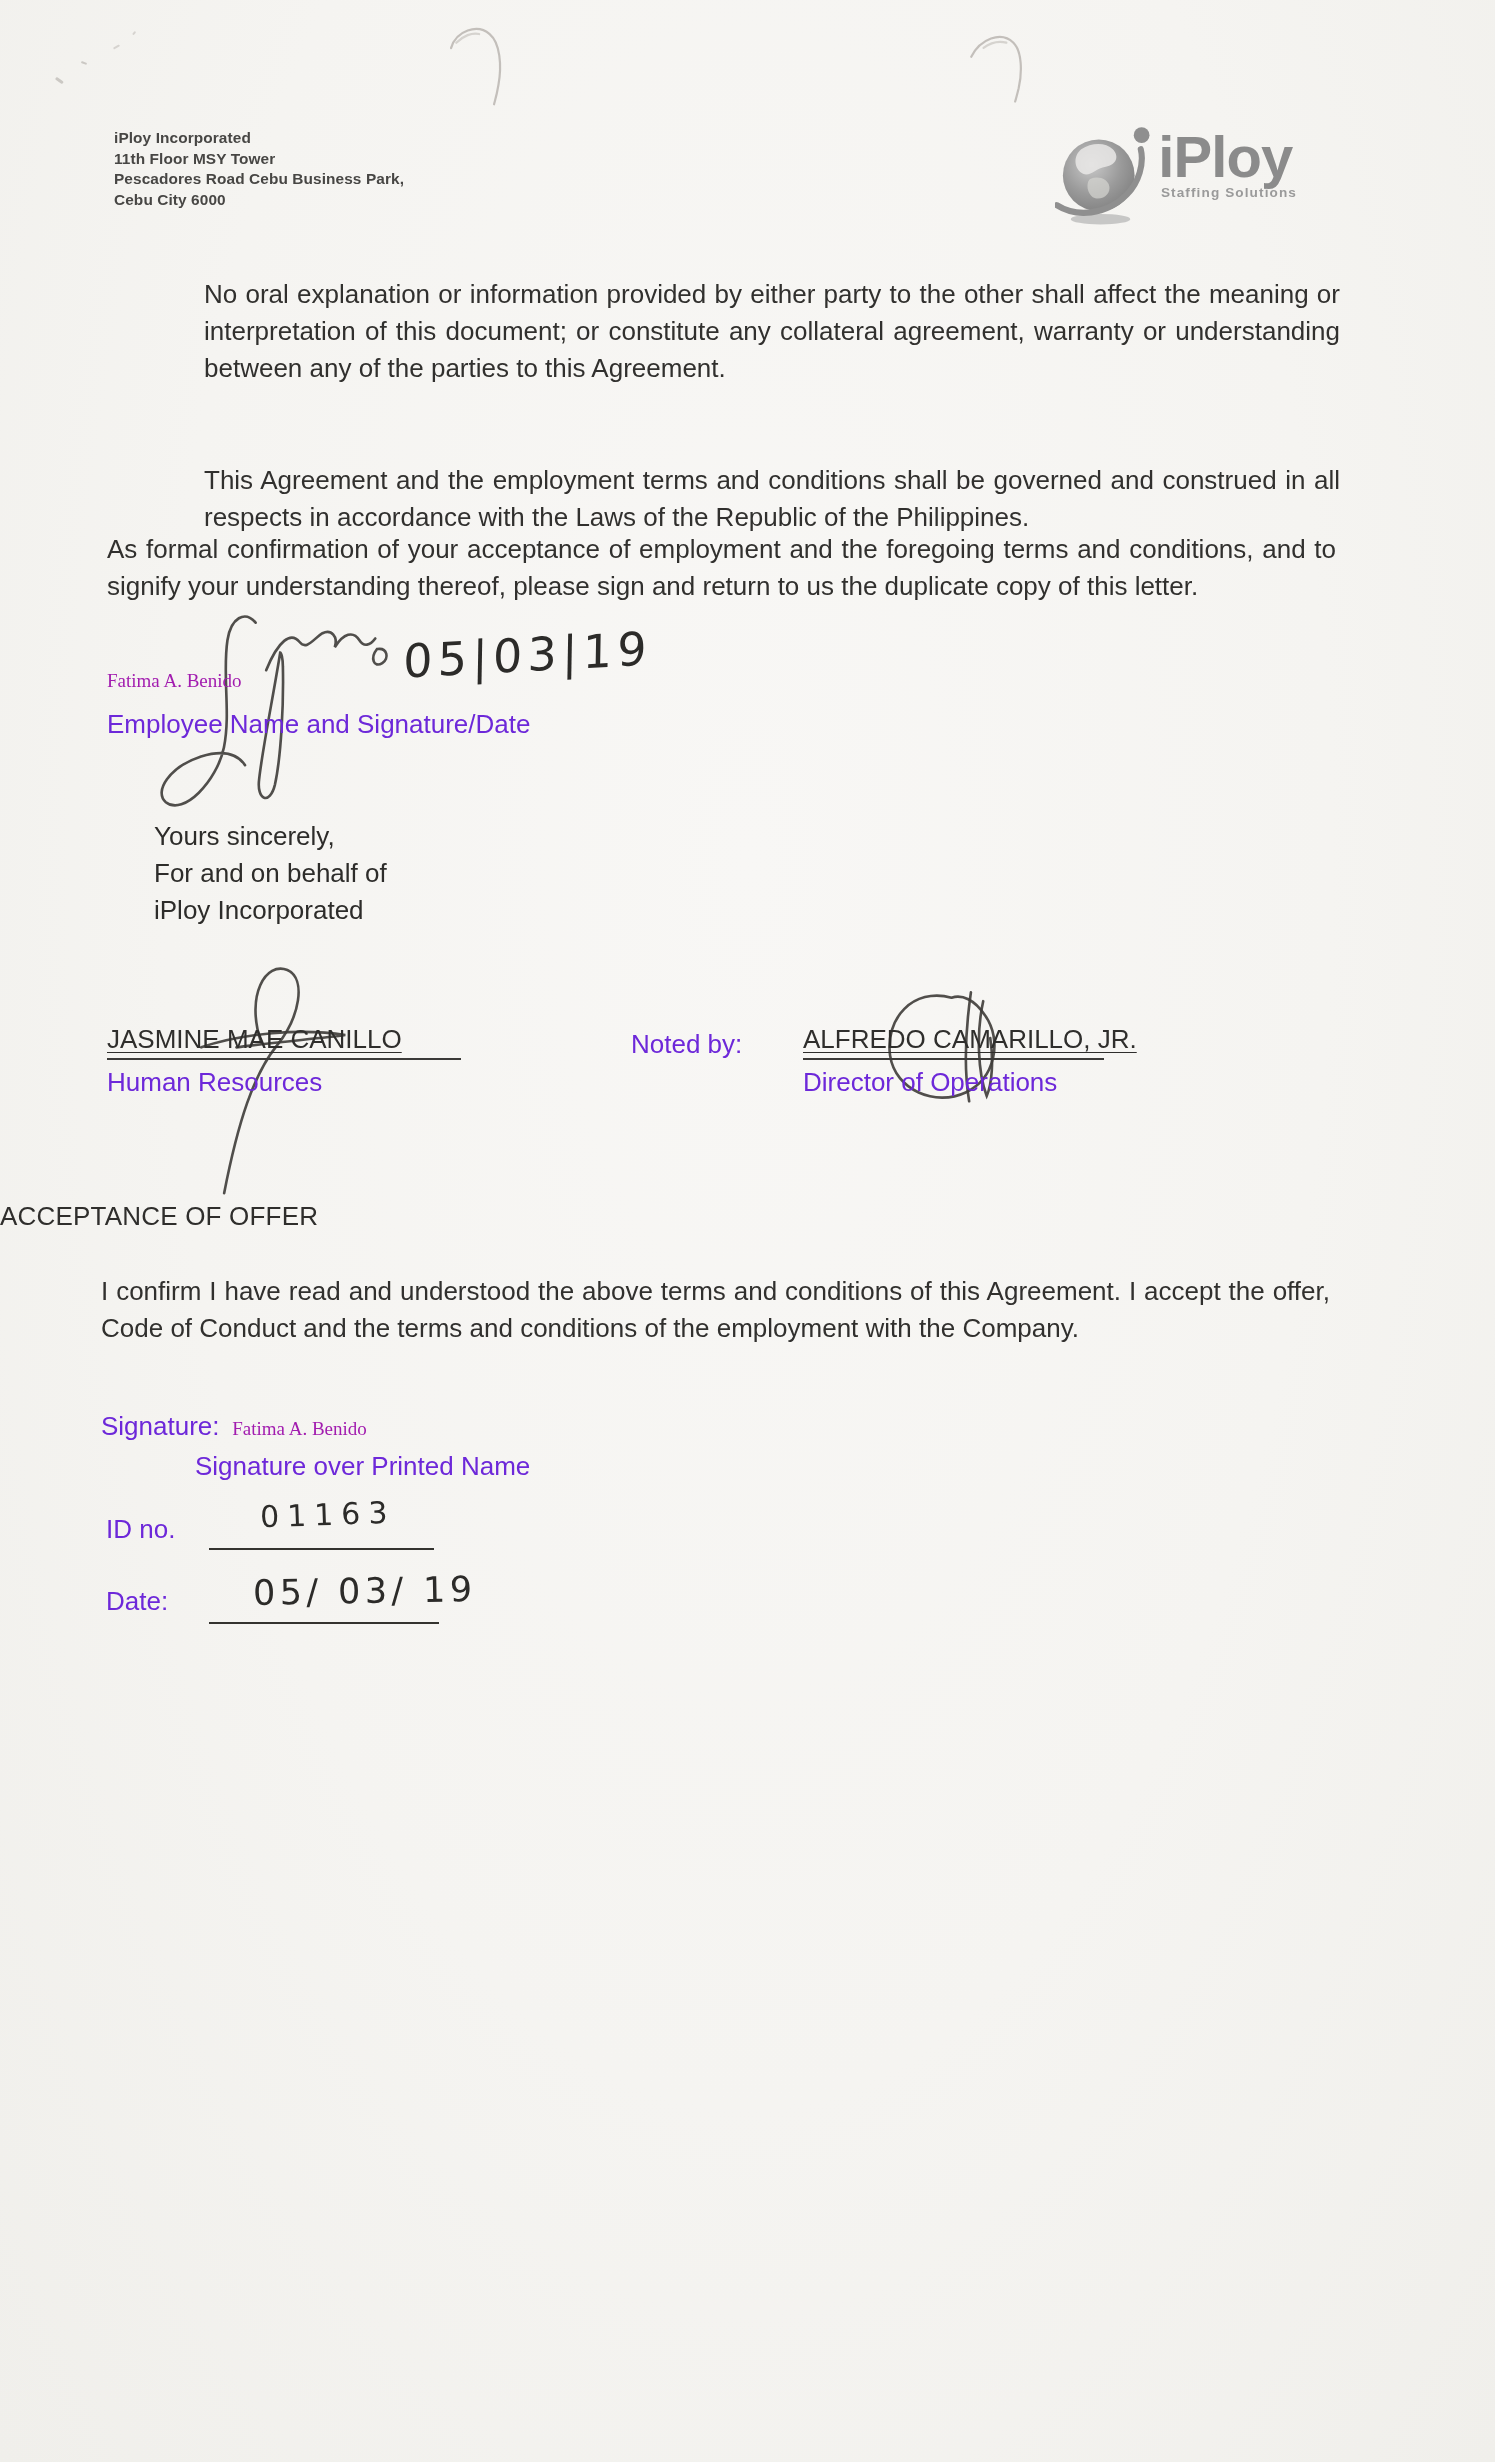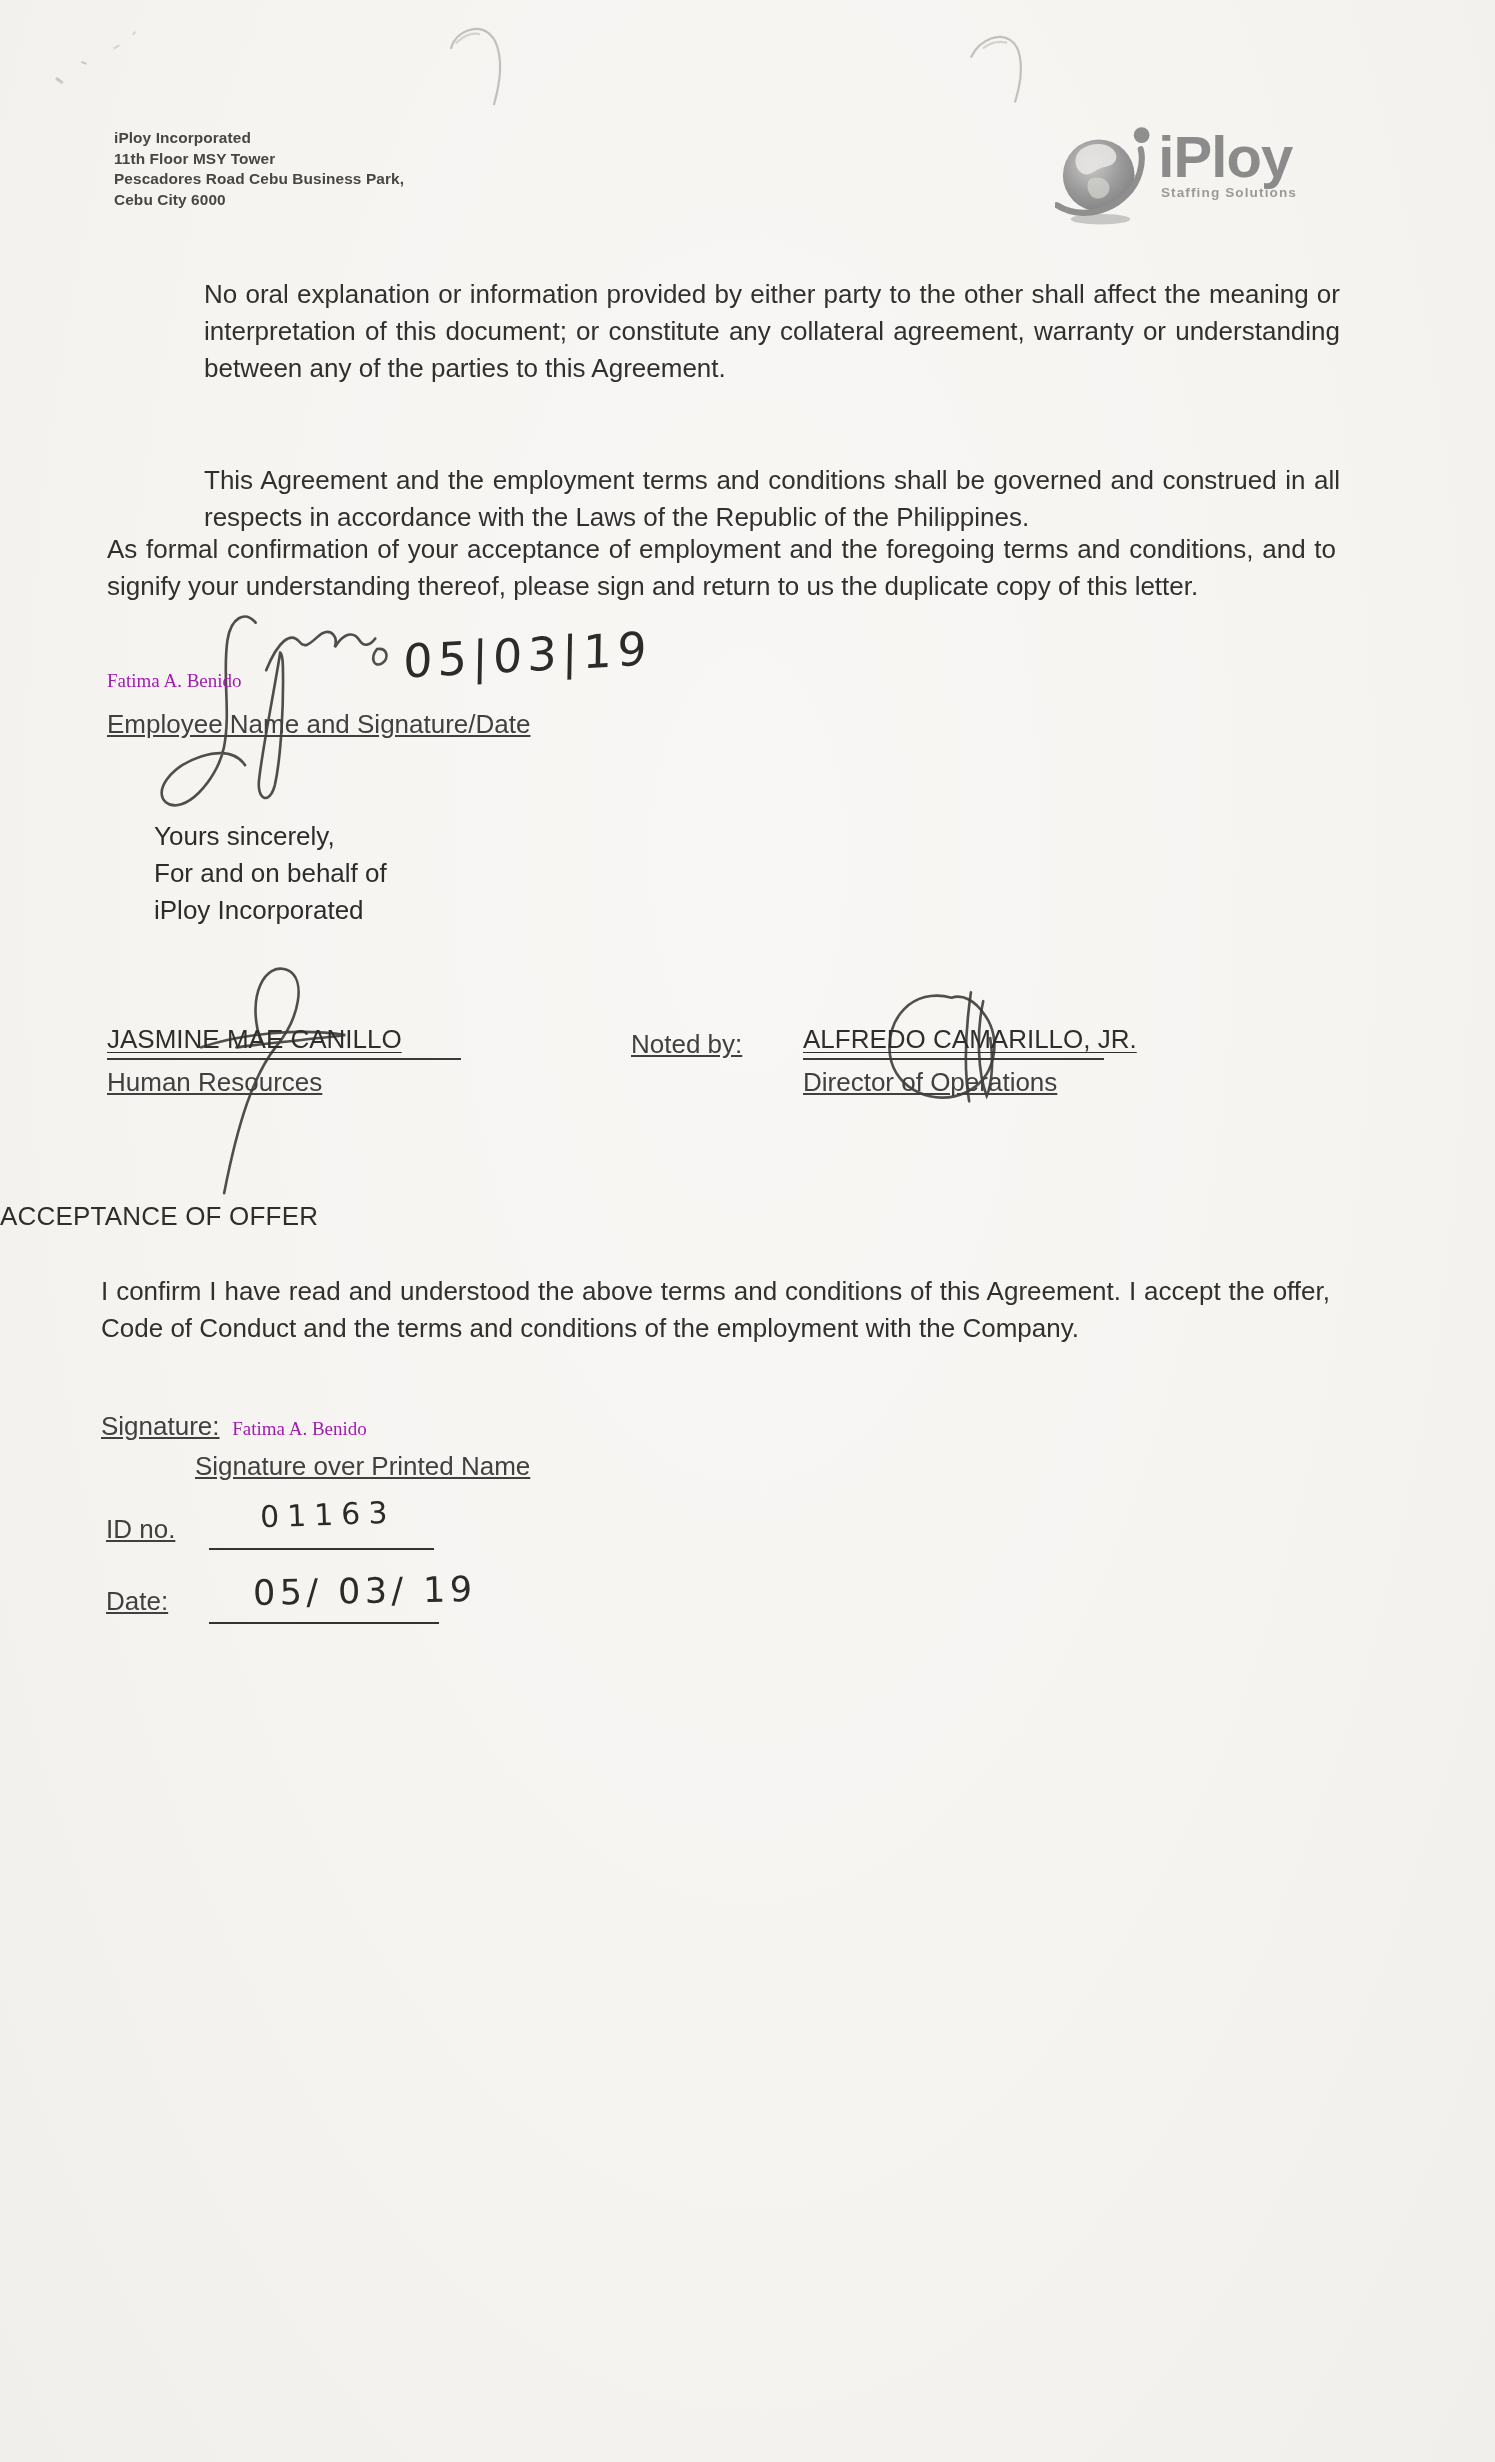--- a/index.html
+++ b/index.html
@@ -16,21 +16,21 @@
   .address div{white-space:nowrap;}
   .logo-wrap{left:1055px;top:121px;width:290px;height:110px;display:flex;align-items:flex-start;}
   .logo-text-col{margin-left:5.3px;padding-top:8.8px;}
   .logo-name{font-size:58px;line-height:53px;font-weight:bold;color:#8b8b8b;letter-spacing:-0.9px;}
   .logo-tag{font-size:13.6px;font-weight:bold;color:#9a9a9a;letter-spacing:1.1px;margin-top:1.8px;padding-left:2.6px;}
   
   .bodytext{font-size:26px;line-height:37px;text-align:justify;color:#31302e;}
   .indent{left:204px;width:1136px;}
   .full{left:107px;width:1229px;}
   .serifname{font-family:"Liberation Serif","DejaVu Serif",serif;font-size:19px;color:#a21caf;}
-  .plain{font-size:26px;color:#404040;white-space:nowrap;text-decoration:underline;}
+  .plain{font-size:26px;color:#6d28d9;white-space:nowrap;}
   
   .sigline{display:inline-block;border-bottom:2.2px solid #3b3a38;padding-bottom:3px;}
   .sigline .nm{font-size:26px;color:#2f2e2c;text-decoration:underline;text-underline-offset:4.4px;text-decoration-thickness:1.3px;white-space:nowrap;}
   
   .heading{left:0;right:0;text-align:left;font-size:26px;color:#2f2e2c;letter-spacing:0.2px;}
   
   .hand{font-family:"DejaVu Sans",sans-serif;color:#2c2b29;white-space:nowrap;}
   .hand-date-top{font-size:46px;letter-spacing:5.3px;transform:rotate(-3deg) skewX(-4deg);}
   .hand-id{font-size:30px;letter-spacing:8px;transform:rotate(-2deg);}
   .hand-date-bottom{font-size:35px;letter-spacing:4.4px;transform:rotate(-1deg);}

